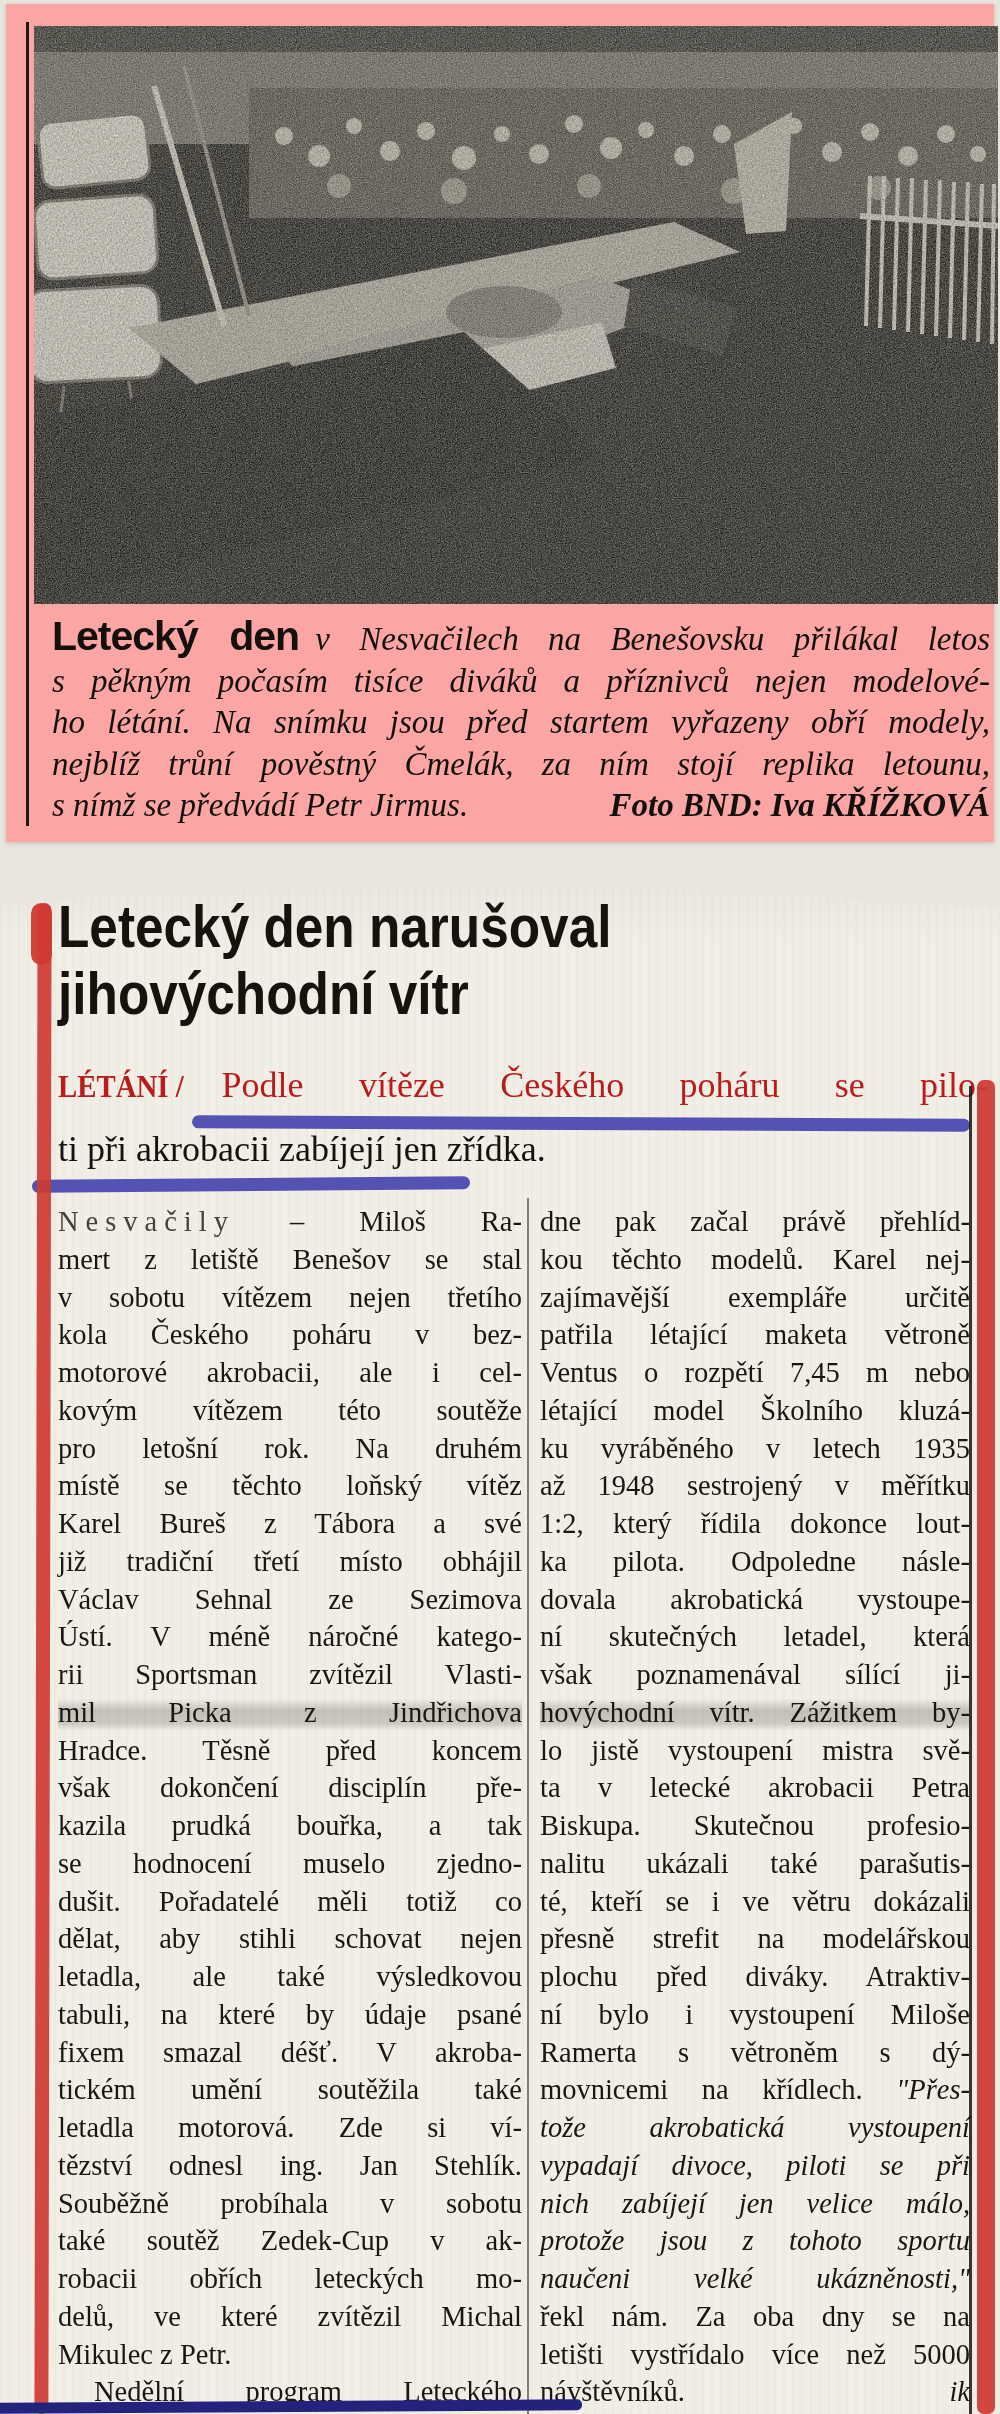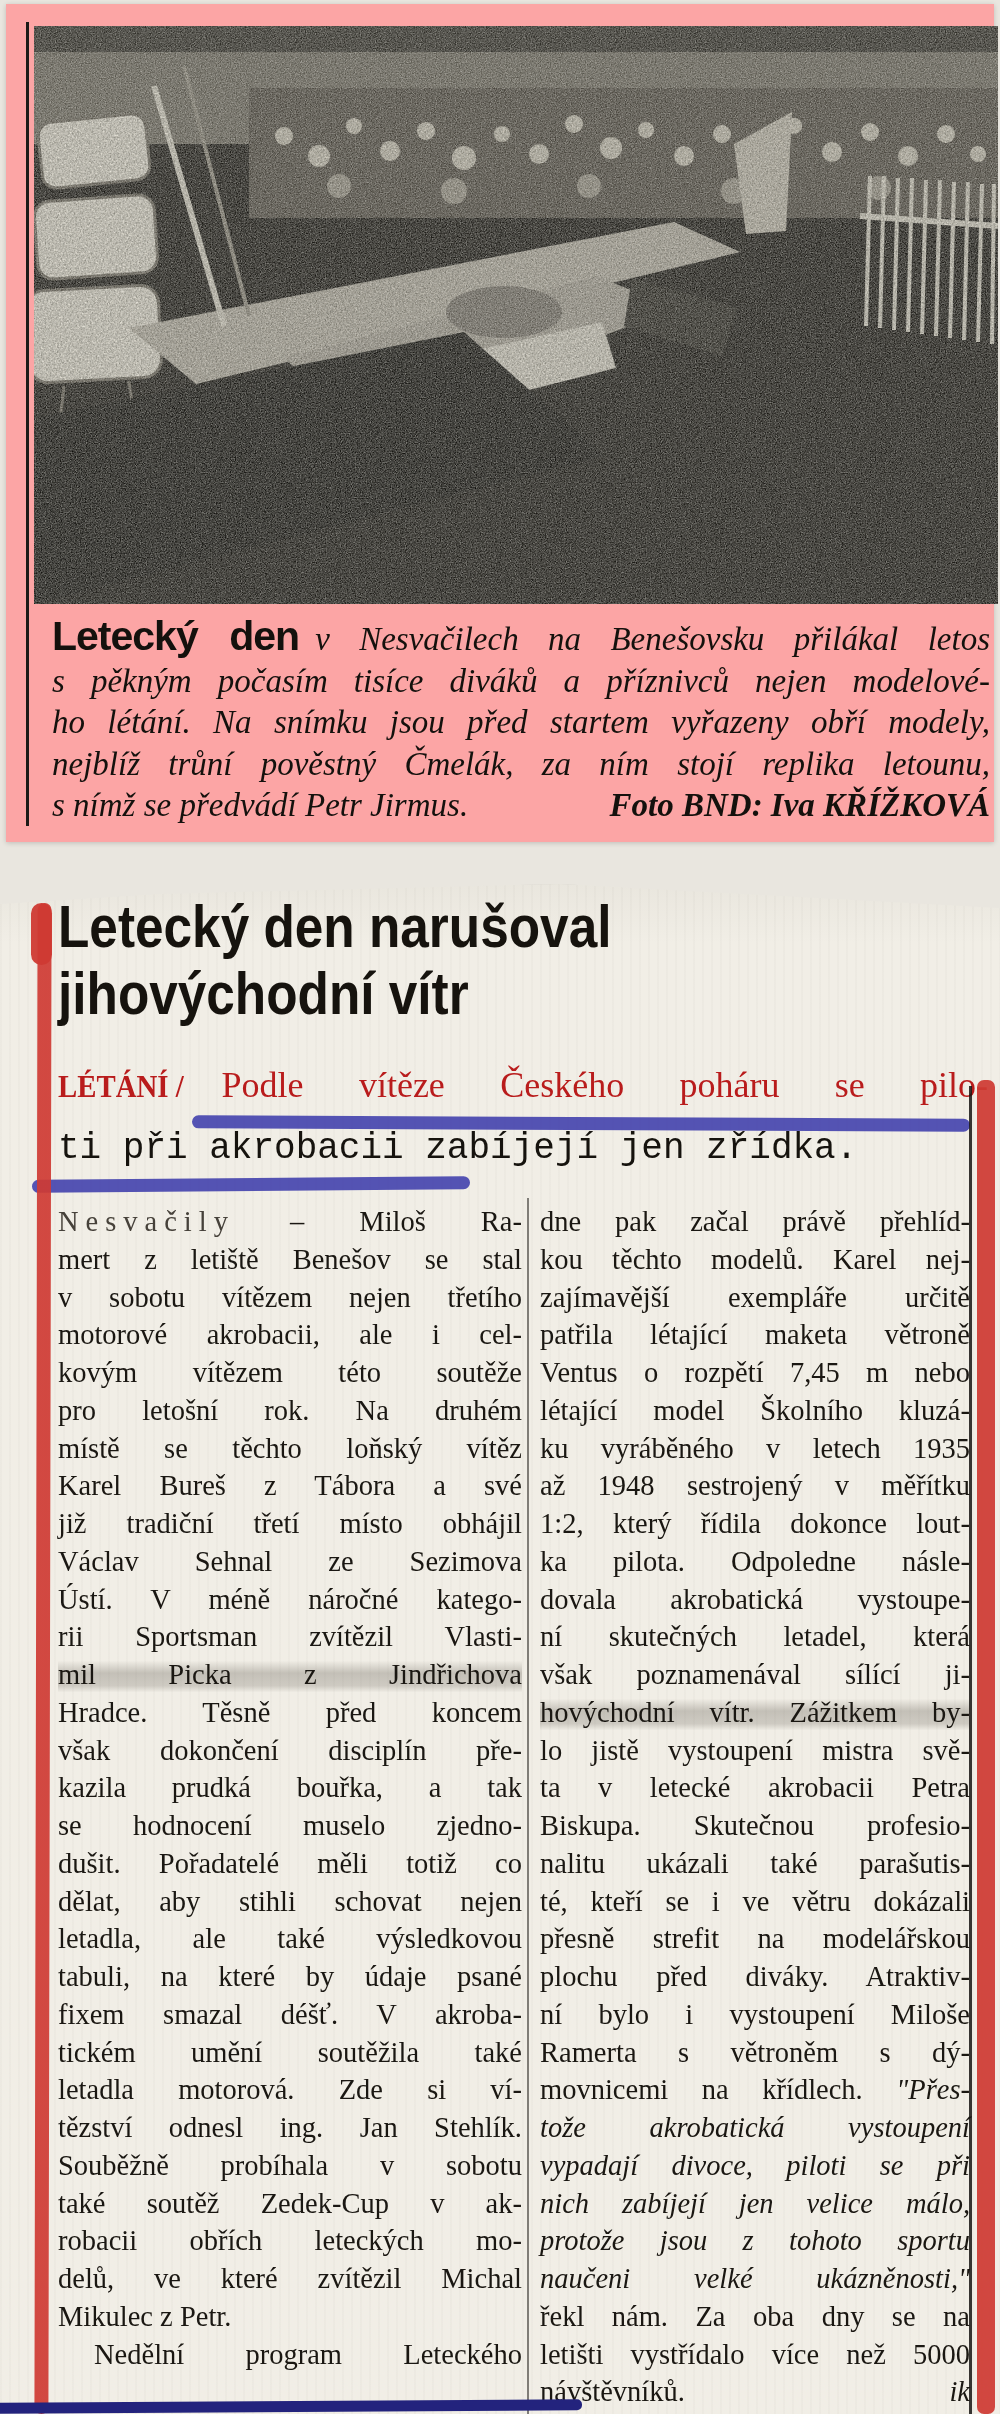--- a/index.html
+++ b/index.html
@@ -32,28 +32,28 @@
 
   .headline{position:absolute;left:58px;top:894px;color:#16130e;
             font-family:"Liberation Sans","DejaVu Sans",sans-serif;font-weight:bold;
             font-size:59px;line-height:67px;transform:scaleX(.87);transform-origin:0 0;white-space:nowrap;}
   .subrow{position:absolute;left:58px;top:1064px;width:930px;display:flex;align-items:baseline;
           font-family:Liberation Serif, serif;color:#b91c1c;}
   .kicker{font-weight:bold;font-size:32px;white-space:nowrap;padding-right:24px;
           transform:scaleX(.9);transform-origin:0 50%;}
   .sub1{flex:1;font-size:36px;text-align:justify;text-align-last:justify;}
   .sub2{position:absolute;left:58px;top:1128px;font-size:36px;color:#16130e;
-        font-family:Liberation Mono, monospace;}
+        font-family:Liberation Serif, serif;}
 
   .ul1{position:absolute;left:192px;top:1117px;width:778px;height:13px;border-radius:8px;
        background:var(--marker-blue);opacity:.9;transform:rotate(.25deg);}
   .ul2{position:absolute;left:32px;top:1178px;width:438px;height:13px;border-radius:8px;
        background:var(--marker-blue);opacity:.9;transform:rotate(-.5deg);}
 
-  .cols{position:absolute;left:58px;top:1203px;width:912px;display:flex;}
+  .cols{position:absolute;left:58px;top:1203px;width:912px;display:flex;align-items:center;}
   .colL{width:464px;}
   .colR{width:430px;margin-left:18px;}
   .divider{position:absolute;left:527px;top:1198px;width:2px;height:1216px;
            background:rgba(35,32,28,.55);}
 
   .colbody .bline{font-size:28.5px;line-height:37.75px;color:#1a1712;
                   text-align:justify;text-align-last:justify;}
   .colbody .bline.noju{text-align-last:left;}
   .colbody .bline.ind{text-indent:36px;}
   .colbody .bline.it{font-style:italic;}
@@ -187,20 +187,21 @@
   <div class="sub2">ti při akrobacii zabíjejí jen zřídka.</div>
 
   <div class="ul1"></div>
   <div class="ul2"></div>
 
   <div class="cols">
     <div class="colL colbody">
         <div class="bline"><span class="pre">Nesvačily</span> – Miloš Ra-</div>
         <div class="bline">mert z letiště Benešov se stal</div>
         <div class="bline">v sobotu vítězem nejen třetího</div>
+        <div class="bline">kola Českého poháru v bez-</div>
         <div class="bline">motorové akrobacii, ale i cel-</div>
         <div class="bline">kovým vítězem této soutěže</div>
         <div class="bline">pro letošní rok. Na druhém</div>
         <div class="bline">místě se těchto loňský vítěz</div>
         <div class="bline">Karel Bureš z Tábora a své</div>
         <div class="bline">již tradiční třetí místo obhájil</div>
         <div class="bline">Václav Sehnal ze Sezimova</div>
         <div class="bline">Ústí. V méně náročné katego-</div>
         <div class="bline">rii Sportsman zvítězil Vlasti-</div>
         <div class="bline sm">mil Picka z Jindřichova</div>

